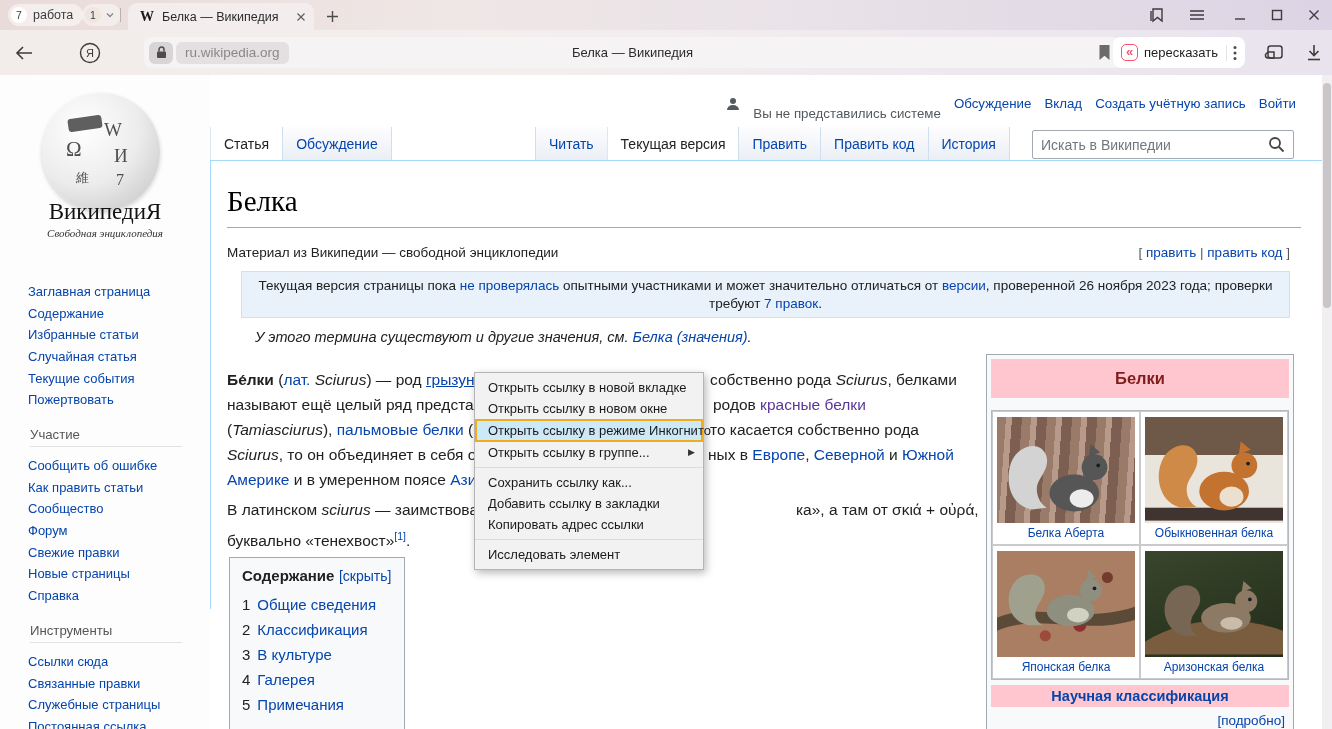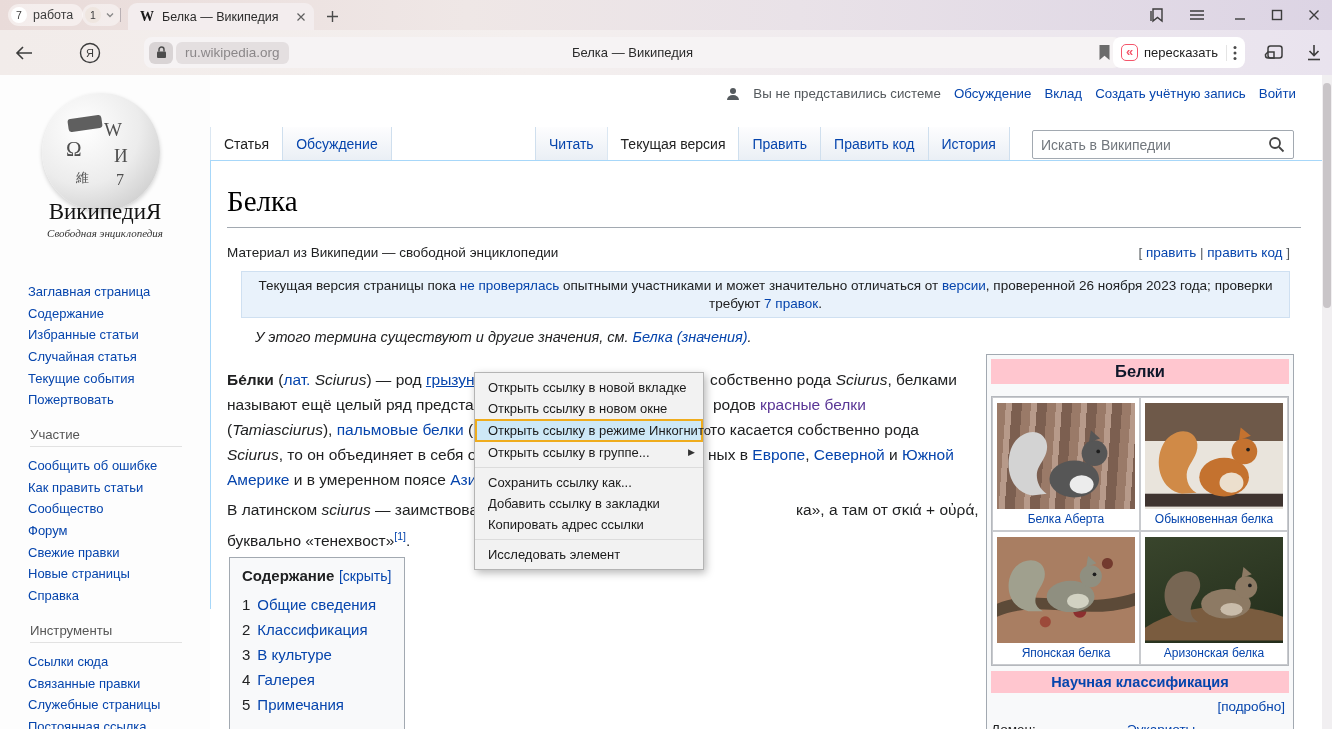--- a/index.html
+++ b/index.html
@@ -46,21 +46,21 @@
   .quote-ic { width:17px; height:17px; border:1.7px solid #f4566b; border-radius:5px; color:#f4566b;
     font-size:13px; font-weight:bold; line-height:13px; text-align:center; }
   .retell-label { font-size:13px; color:#1e1e1e; }
   .retell-div { width:1px; height:16px; background:#e4e4e4; margin-left:2px; }
 
   
   .wiki { position:absolute; left:0; top:75px; width:1332px; height:654px; background:#fff; overflow:hidden;
     color:#202122; }
   a, .lk { color:#0645ad; text-decoration:none; cursor:pointer; }
   .lk-vis { color:#5a3696; }
-  .gray { color:#54595d; }
+  .gray { color:#54595d;margin-top:20px; }
 
   .sidebar { position:absolute; left:0; top:0; width:210px; height:654px; background:#fdfdfd; }
   .globe { position:absolute; left:42px; top:18px; width:118px; height:118px; border-radius:50%;
     background:radial-gradient(circle at 35% 30%, #ffffff 0%, #ececec 50%, #cfcfcf 82%, #c0c0c0 100%);
     box-shadow:0 2px 4px rgba(0,0,0,.18); font-family:"Liberation Serif",serif; color:#4f4f4f; }
   .globe span { position:absolute; }
   .g-piece { position:absolute; left:26px; top:24px; width:34px; height:13px; background:#5f5f5f;
     border-radius:3px; transform:rotate(-8deg); }
   .g-w { left:62px; top:26px; font-size:19px; }
   .g-om { left:24px; top:44px; font-size:21px; }
@@ -113,21 +113,21 @@
   .toc { position:absolute; left:18px; top:396px; width:176px; background:#f8f9fa;
     border:1px solid #a2a9b1; padding:9px 12px 20px 12px; }
   .toc-title { font-size:15px; }
   .toc ul { list-style:none; margin-top:7px; }
   .toc li { height:25px; line-height:25px; font-size:15px; white-space:nowrap; }
   .toc li .n { color:#202122; margin-right:7px; }
 
   .infobox { position:absolute; left:775px; top:193px; width:308px; background:#f8f9fa;
     border:1px solid #a2a9b1; padding:4px; font-size:13.5px; }
   .ib-title { background:#ffc6cf; text-align:center; font-weight:bold; font-size:16.5px;
-    padding:3px 0; color:#0f172a; }
+    padding:10px 0; color:#7f1d1d; }
   .ib-grid { display:grid; grid-template-columns:1fr 1fr; border:1px solid #b5b8bd; background:#fff; margin-top:12px; }
   .ib-cell { border:1px solid #c8cace; padding:5px 4px 2px 4px; text-align:center; }
   .ib-img { width:138px; height:106px; margin:0 auto; position:relative; overflow:hidden; }
   .ib-cap { font-size:12px; padding:3px 0 2px 0; }
   .ib-class { background:#ffc6cf; text-align:center; font-weight:bold; font-size:14.5px;
     padding:3px 0; margin-top:5px; }
   .ib-det { text-align:right; font-size:13.5px; padding:6px 4px 4px 0; }
   .ib-row { display:flex; height:17px; line-height:17px; margin-top:3px; }
   .ib-row .lbl { width:130px; text-align:left;text-decoration:underline; }
   .ib-row .val { margin-left:6px; }

